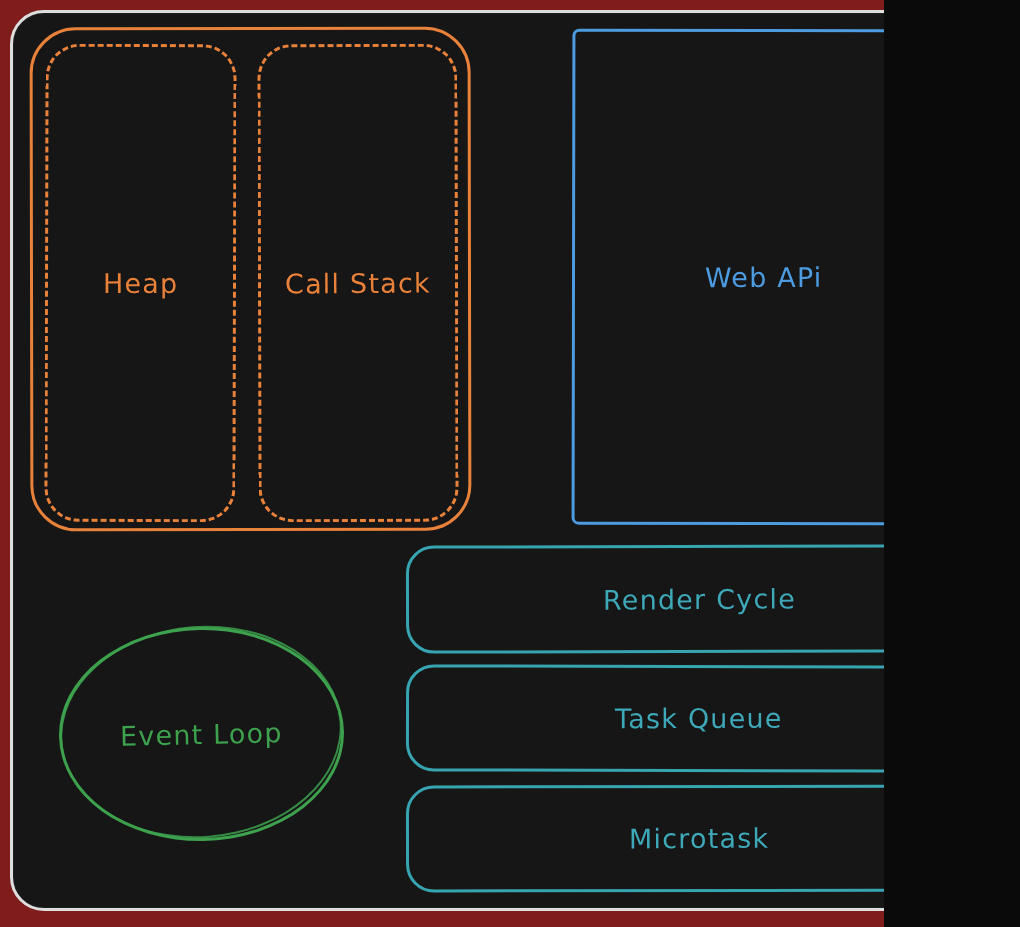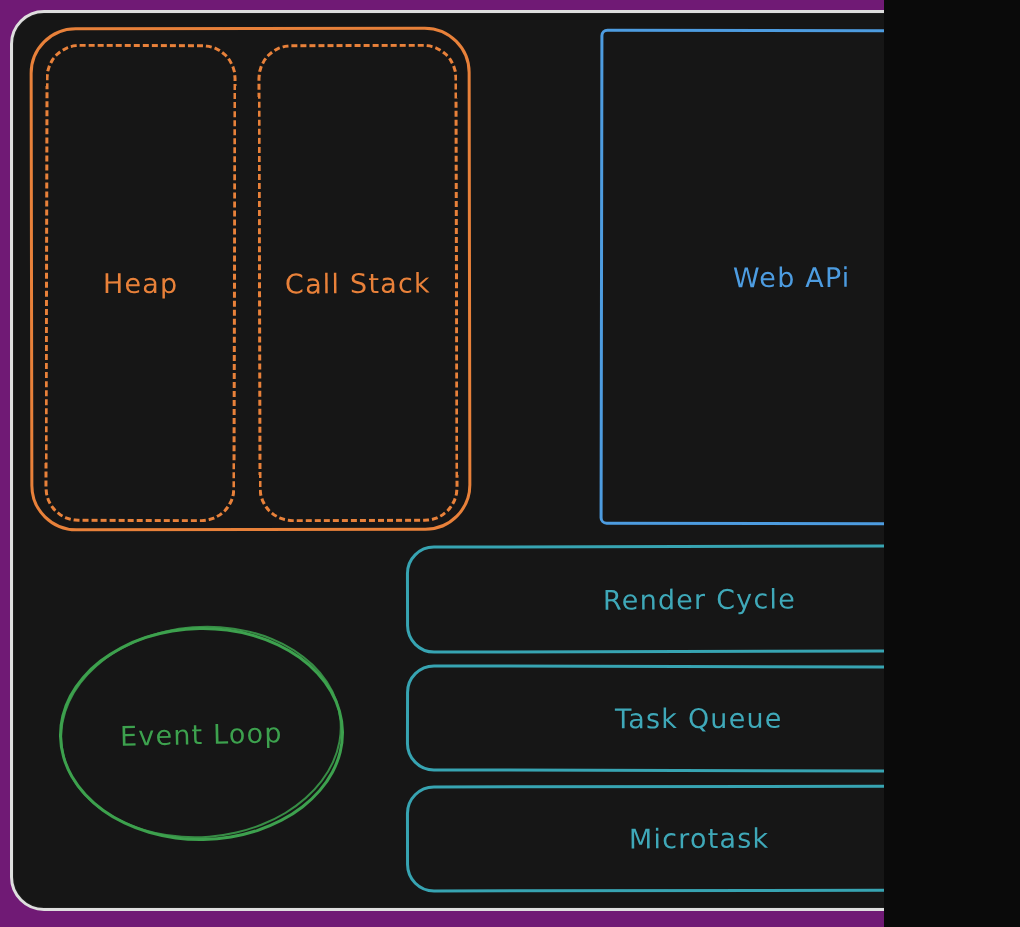--- a/index.html
+++ b/index.html
@@ -1,20 +1,20 @@
 <!DOCTYPE html>
 <html><head>
 <meta charset="utf-8">
 <style>
   html, body { margin: 0; padding: 0; background: #0a0a0a; }
   .stage {
     position: relative;
     width: 884px;
     height: 927px;
-    background: #701a75;
+    background: #7f1d1d;
     overflow: hidden;
     font-family: "DejaVu Sans", sans-serif;
   }
   .frame {
     position: absolute;
     left: 10px; top: 10px;
     width: 994px; height: 901px;
     border: 3px solid #dedede;
     border-radius: 34px;
     background: #161616;
@@ -54,21 +54,21 @@
   .callstack-box {
     left: 258px; top: 44px;
     width: 200px; height: 478px;
     border: 3px dashed #e8813a;
     border-radius: 34px;
     transform: rotate(-0.15deg);
   }
   .heap-box .label, .callstack-box .label { color: #e8813a; }
   
   .webapi-box {
-    left: 600px; top: 29px;
+    left: 572px; top: 29px;
     width: 384px; height: 496px;
     border: 3px solid #4d9ce0;
     border-radius: 7px;
     transform: rotate(0.1deg);
   }
   .webapi-box .label { color: #4d9ce0; }
   
   .teal-box {
     left: 406px;
     width: 586px; height: 108px;

